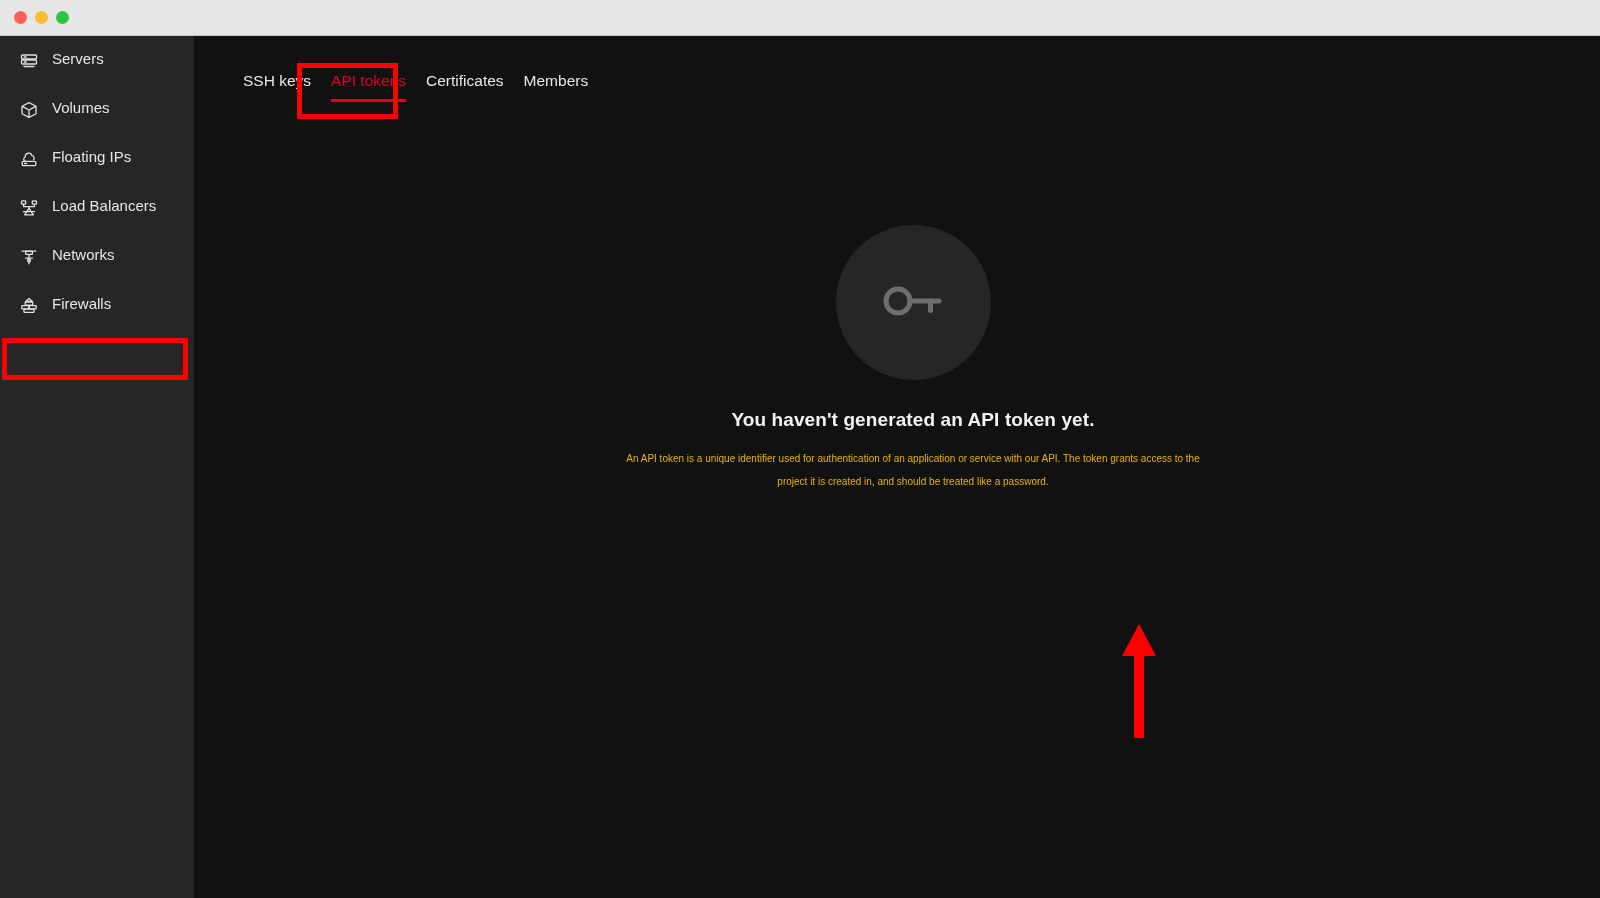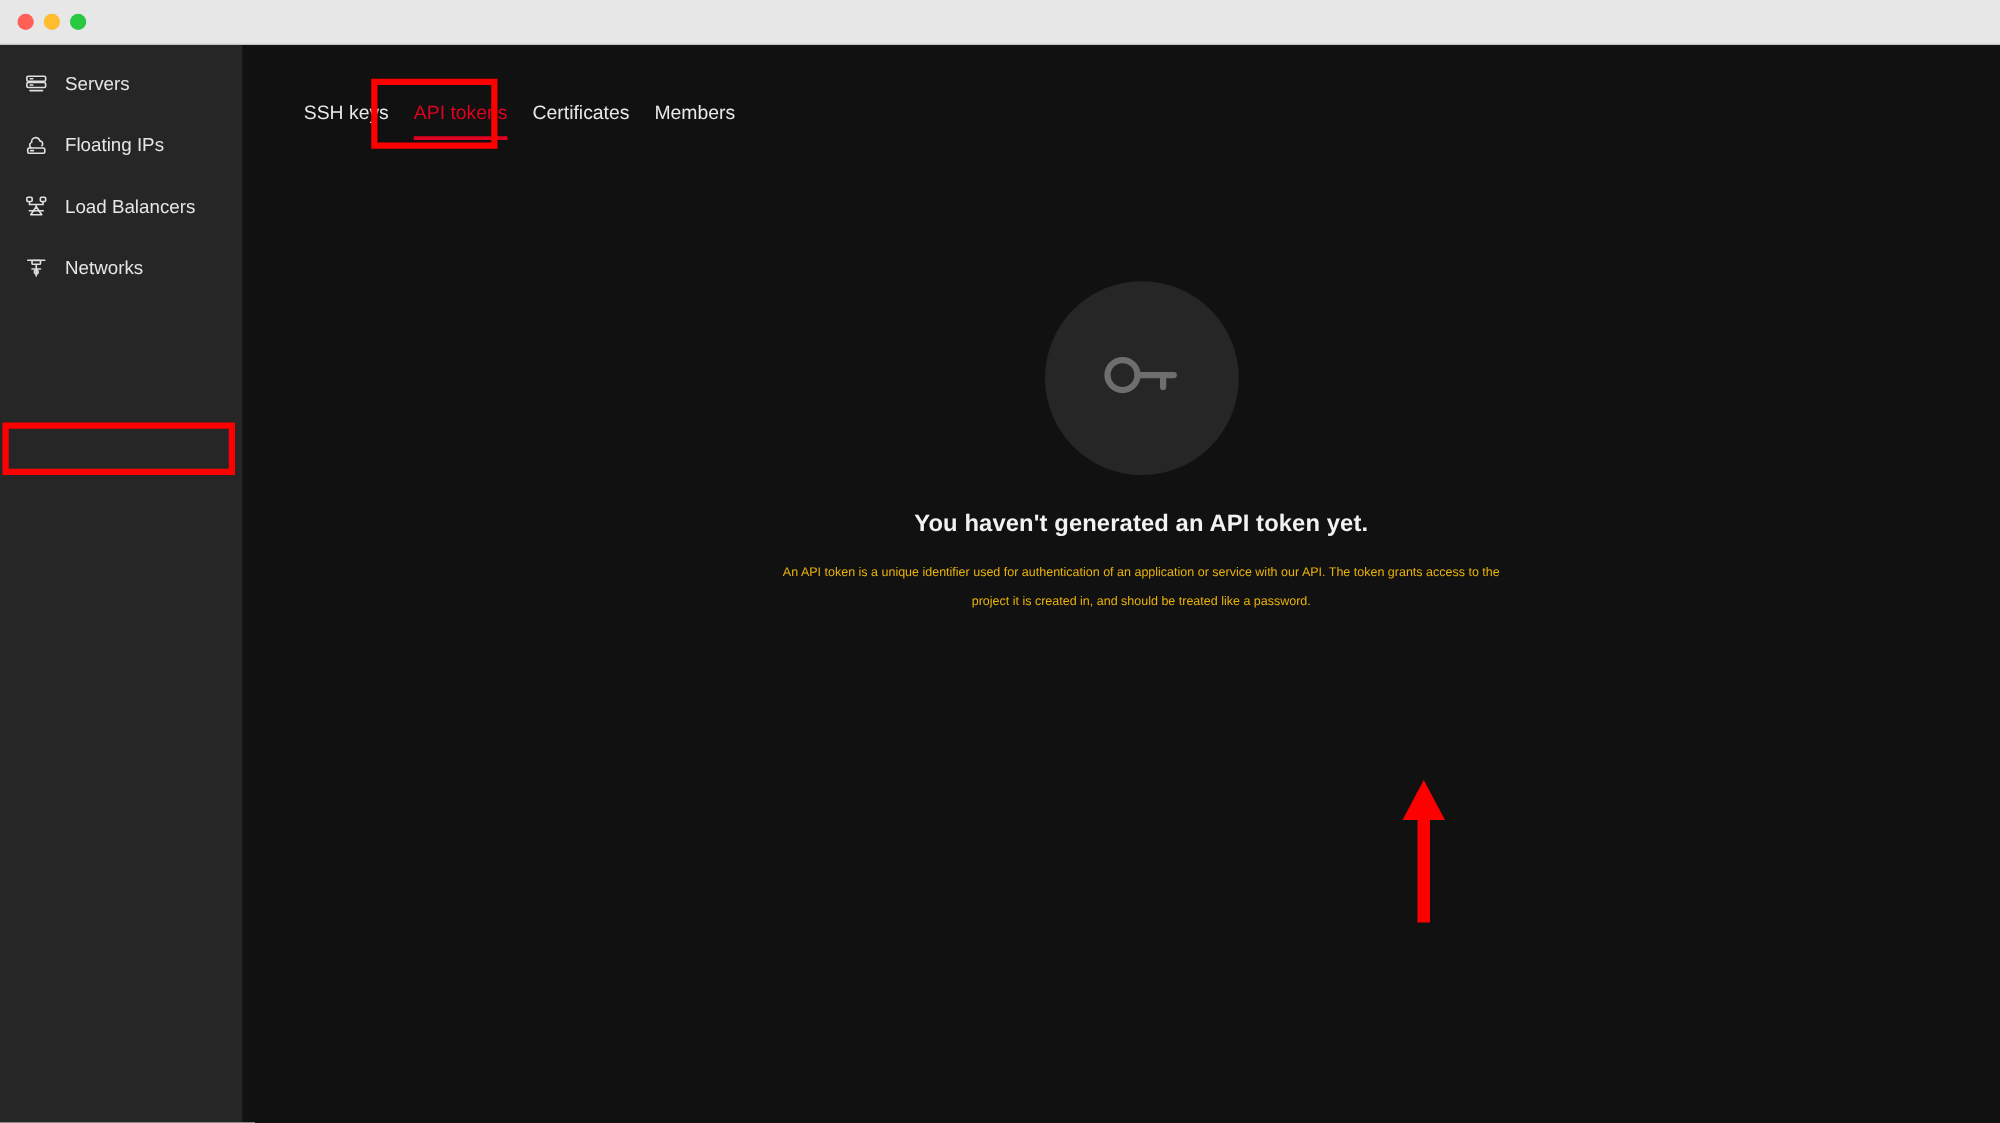--- a/index.html
+++ b/index.html
@@ -51,21 +51,20 @@
     width: 194px;
     height: 862px;
     background: #262626;
   }
   .nav {
     padding-top: 14px;
   }
   .nav-item {
     position: relative;
     display: flex;
-    align-items: center;
     height: 34px;
     padding-left: 18px;
     margin-bottom: 15px;
     color: #e6e6e6;
     font-size: 15px;
     cursor: pointer;
   }
   .nav-item .ico {
     width: 22px;
     height: 22px;
@@ -85,21 +84,21 @@
   .main {
     position: absolute;
     top: 36px; left: 194px;
     width: 1406px;
     height: 862px;
     background: #111111;
   }
 
   .tabs {
     position: absolute;
-    top: 46px;
+    top: 36px;
     left: 39px;
     display: flex;
     align-items: center;
     gap: 0;
   }
   .tab {
     position: relative;
     font-size: 15.5px;
     color: #e8e8e8;
     padding: 0 10px 12px 10px;
@@ -206,20 +205,29 @@
           <svg width="20" height="20" viewBox="0 0 20 20" fill="none" stroke="#e0e0e0" stroke-width="1.3">
             <rect x="2.5" y="4" width="15" height="4" rx="1"></rect>
             <rect x="2.5" y="9" width="15" height="4" rx="1"></rect>
             <path d="M5 15.5h10" stroke-linecap="round"></path>
             <path d="M5.2 6h2M5.2 11h2" stroke-linecap="round"></path>
           </svg>
         </span>
         <span class="nav-label">Servers</span>
       </div>
 
+      <div class="nav-item">
+        <span class="ico">
+          <svg width="20" height="20" viewBox="0 0 20 20" fill="none" stroke="#e0e0e0" stroke-width="1.3" stroke-linejoin="round">
+            <path d="M10 2.6 17 6.3v7.4L10 17.4 3 13.7V6.3z"></path>
+            <path d="M3.3 6.4 10 10l6.7-3.6M10 10v7.2"></path>
+          </svg>
+        </span>
+        <span class="nav-label">Volumes</span>
+      </div>
 
       <div class="nav-item">
         <span class="ico">
           <svg width="20" height="20" viewBox="0 0 20 20" fill="none" stroke="#e0e0e0" stroke-width="1.3" stroke-linejoin="round">
             <path d="M6.4 8.3a3 3 0 0 1 6.5-1.6 2.4 2.4 0 0 1 1.3 4.3"></path>
             <path d="M5.8 8.2a2.4 2.4 0 0 0 .4 4.2"></path>
             <rect x="3.2" y="12.4" width="13.6" height="4.2" rx="1"></rect>
             <path d="M5.5 14.5h2.2" stroke-linecap="round"></path>
           </svg>
         </span>
@@ -245,20 +253,32 @@
             <path d="M3.2 4.2h13.6"></path>
             <rect x="6.6" y="4.4" width="6.8" height="3" rx=".7"></rect>
             <path d="M10 7.6v9.2"></path>
             <path d="M6.6 11.2h6.8"></path>
             <circle cx="10" cy="13.6" r="1.5" fill="none"></circle>
           </svg>
         </span>
         <span class="nav-label">Networks</span>
       </div>
 
+      <div class="nav-item">
+        <span class="ico">
+          <svg width="20" height="20" viewBox="0 0 20 20" fill="none" stroke="#e0e0e0" stroke-width="1.3" stroke-linejoin="round">
+            <path d="M10 2.6 6.6 5.4h6.8z"></path>
+            <rect x="6.2" y="6" width="7.6" height="3.2" rx=".6"></rect>
+            <rect x="2.8" y="9.6" width="7" height="3.2" rx=".6"></rect>
+            <rect x="10.2" y="9.6" width="7" height="3.2" rx=".6"></rect>
+            <rect x="5" y="13.2" width="10" height="3.2" rx=".6"></rect>
+          </svg>
+        </span>
+        <span class="nav-label">Firewalls</span>
+      </div>
 
 
     </div>
   </div>
 
   <div class="main">
 
     <div class="tabs">
       <div class="tab">
         <span>SSH keys</span>

